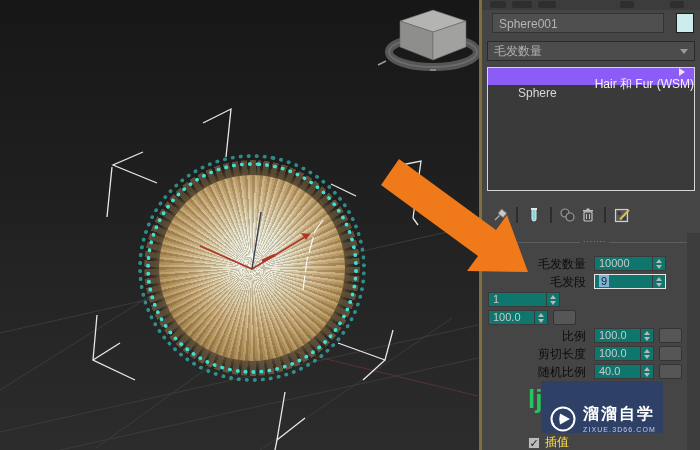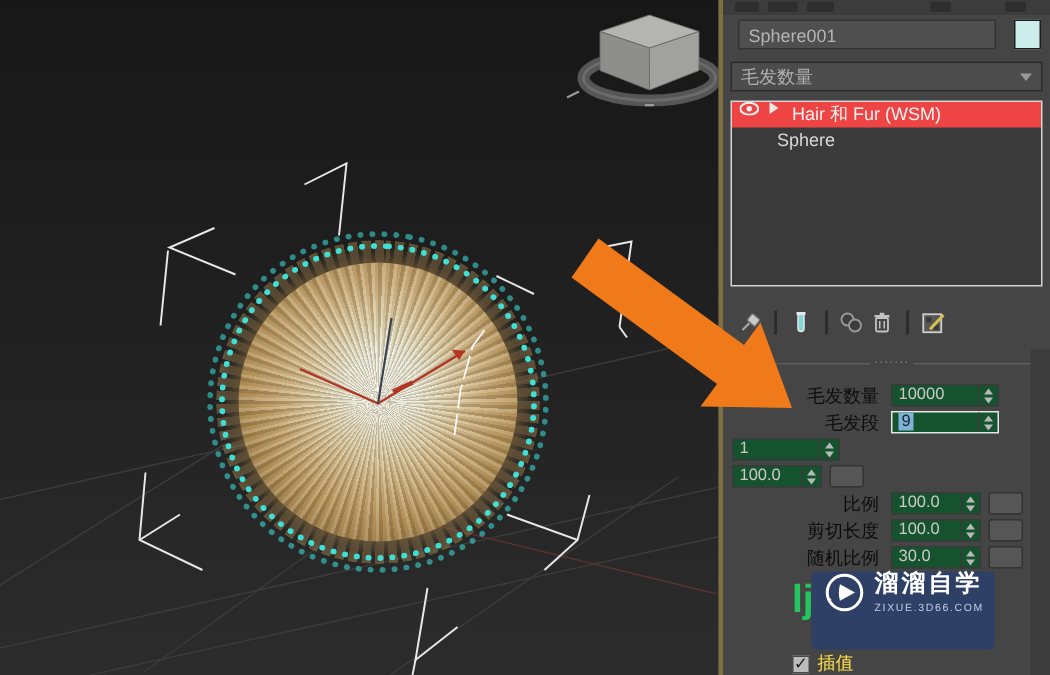--- a/index.html
+++ b/index.html
@@ -31,50 +31,50 @@
   .namefield{position:absolute;left:10px;top:13px;width:172px;height:20px;background:#4f4f4f;
              border:1px solid #333;color:#b4b4b4;line-height:20px;padding-left:6px;box-sizing:border-box;}
   .swatch{position:absolute;left:194px;top:13px;width:18px;height:20px;background:#cdecec;
           border:1px solid #1e1e1e;box-sizing:border-box;}
   .combo{position:absolute;left:5px;top:41px;width:208px;height:20px;background:#4c4c4c;
          border:1px solid #2a2a2a;box-sizing:border-box;color:#b0b0b0;line-height:18px;padding-left:6px;}
   .combo-arrow{position:absolute;right:6px;top:7px;width:0;height:0;
          border-left:4px solid transparent;border-right:4px solid transparent;border-top:5px solid #9a9a9a;}
   .stack{position:absolute;left:5px;top:67px;width:208px;height:124px;background:#3a3a3a;
          border:1px solid #d6d6d6;box-sizing:border-box;}
-  .stackrow1{height:17px;background:#ef4444;color:#f2f2f2;display:flex;align-items:flex-start;}
+  .stackrow1{height:17px;background:#8b5cf6;color:#f2f2f2;display:flex;align-items:flex-end;flex-direction:column;}
   .stackrow2{height:16px;color:#d8d8d8;padding-left:30px;line-height:16px;}
   .eye{width:13px;height:9px;margin-left:5px;}
   .tri-r{width:0;height:0;margin-left:7px;margin-right:9px;
          border-top:4px solid transparent;border-bottom:4px solid transparent;border-left:6px solid #e8e8e8;}
   .toolbar{position:absolute;left:8px;top:203px;height:24px;display:flex;align-items:center;}
   .tb-sep{width:2px;height:16px;background:#2c2c2c;margin:0 6px;}
   .tb-ic{width:20px;height:20px;display:flex;align-items:center;justify-content:center;}
   .rollsep{position:absolute;left:8px;top:242px;width:198px;border-top:1px solid #5e5e5e;}
   .rolldots{position:absolute;left:98px;top:237px;background:#454545;color:#9a9a9a;
             font-size:7px;letter-spacing:1px;padding:0 3px;line-height:9px;}
   .params{position:absolute;left:6px;top:256px;width:206px;}
   .prow{display:flex;height:18px;}
   .plabel{width:98px;text-align:right;padding-right:8px;color:#0c0c0c;white-space:nowrap;flex:none;}
-  .field{display:flex;height:15px;background:#14532d;border:1px solid #3a3a3a;box-sizing:border-box;flex:none;}
+  .field{display:flex;height:15px;background:#0f766e;border:1px solid #3a3a3a;box-sizing:border-box;flex:none;}
   .field .val{flex:1;color:#c9c9c9;font-size:11px;line-height:13px;padding-left:4px;overflow:hidden;}
   .field.wide{width:72px;} .field.short{width:60px;}
   .field.sel{border:1px solid #e6e6e6;}
   .field.sel .val span{background:#7db3d6;color:#16222c;padding:0 2px;}
   .spin{width:12px;display:flex;flex-direction:column;align-items:center;justify-content:center;
         border-left:1px solid #3a3a3a;flex:none;}
   .sp-u{width:0;height:0;border-left:3px solid transparent;border-right:3px solid transparent;
         border-bottom:4px solid #b8b8b8;margin-bottom:2px;}
   .sp-d{width:0;height:0;border-left:3px solid transparent;border-right:3px solid transparent;
         border-top:4px solid #b8b8b8;}
   .mapbtn{width:21px;height:13px;background:#565656;border:1px solid #333;border-radius:2px;
           margin-left:5px;flex:none;}
   .obscured{position:absolute;left:46px;top:384px;color:#22c55e;font-size:26px;font-weight:bold;z-index:1;}
   .wm{position:absolute;left:59px;top:381px;width:122px;height:52px;background:#2e4066;border-radius:3px;
-      z-index:2;display:flex;align-items:flex-start;}
+      z-index:2;display:flex;align-items:flex-end;}
   .wm-logo{margin-left:8px;flex:none;}
   .wm-col{margin-left:6px;}
   .wm-brand{color:#fff;font-size:16px;font-weight:bold;letter-spacing:2px;line-height:18px;}
   .wm-url{color:#c2cde8;font-size:7px;letter-spacing:1.1px;text-transform:uppercase;margin-top:3px;}
   .interp{position:absolute;left:46px;top:434px;display:flex;align-items:center;z-index:3;}
   .chk{width:12px;height:12px;background:#bcbcbc;border:1px solid #4a4a4a;box-sizing:border-box;
        color:#1c1c1c;font-size:11px;line-height:10px;text-align:center;font-weight:bold;}
   .chk-label{margin-left:5px;color:#fde047;}
   .scrollstrip{position:absolute;left:205px;top:233px;width:13px;height:217px;background:#3c3c3c;}
   .arrow-svg{position:absolute;left:0;top:0;z-index:5;pointer-events:none;}
@@ -272,21 +272,21 @@
         <span class="spin">
             <span class="sp-u"></span>
             <span class="sp-d"></span>
           </span>
       </div>
       <div class="mapbtn"></div>
     </div>
     <div class="prow">
       <span class="plabel">随机比例</span>
       <div class="field short">
-        <span class="val">30.0</span>
+        <span class="val">40.0</span>
         <span class="spin">
             <span class="sp-u"></span>
             <span class="sp-d"></span>
           </span>
       </div>
       <div class="mapbtn"></div>
     </div>
   </div>
 
   <div class="obscured">lj</div>

